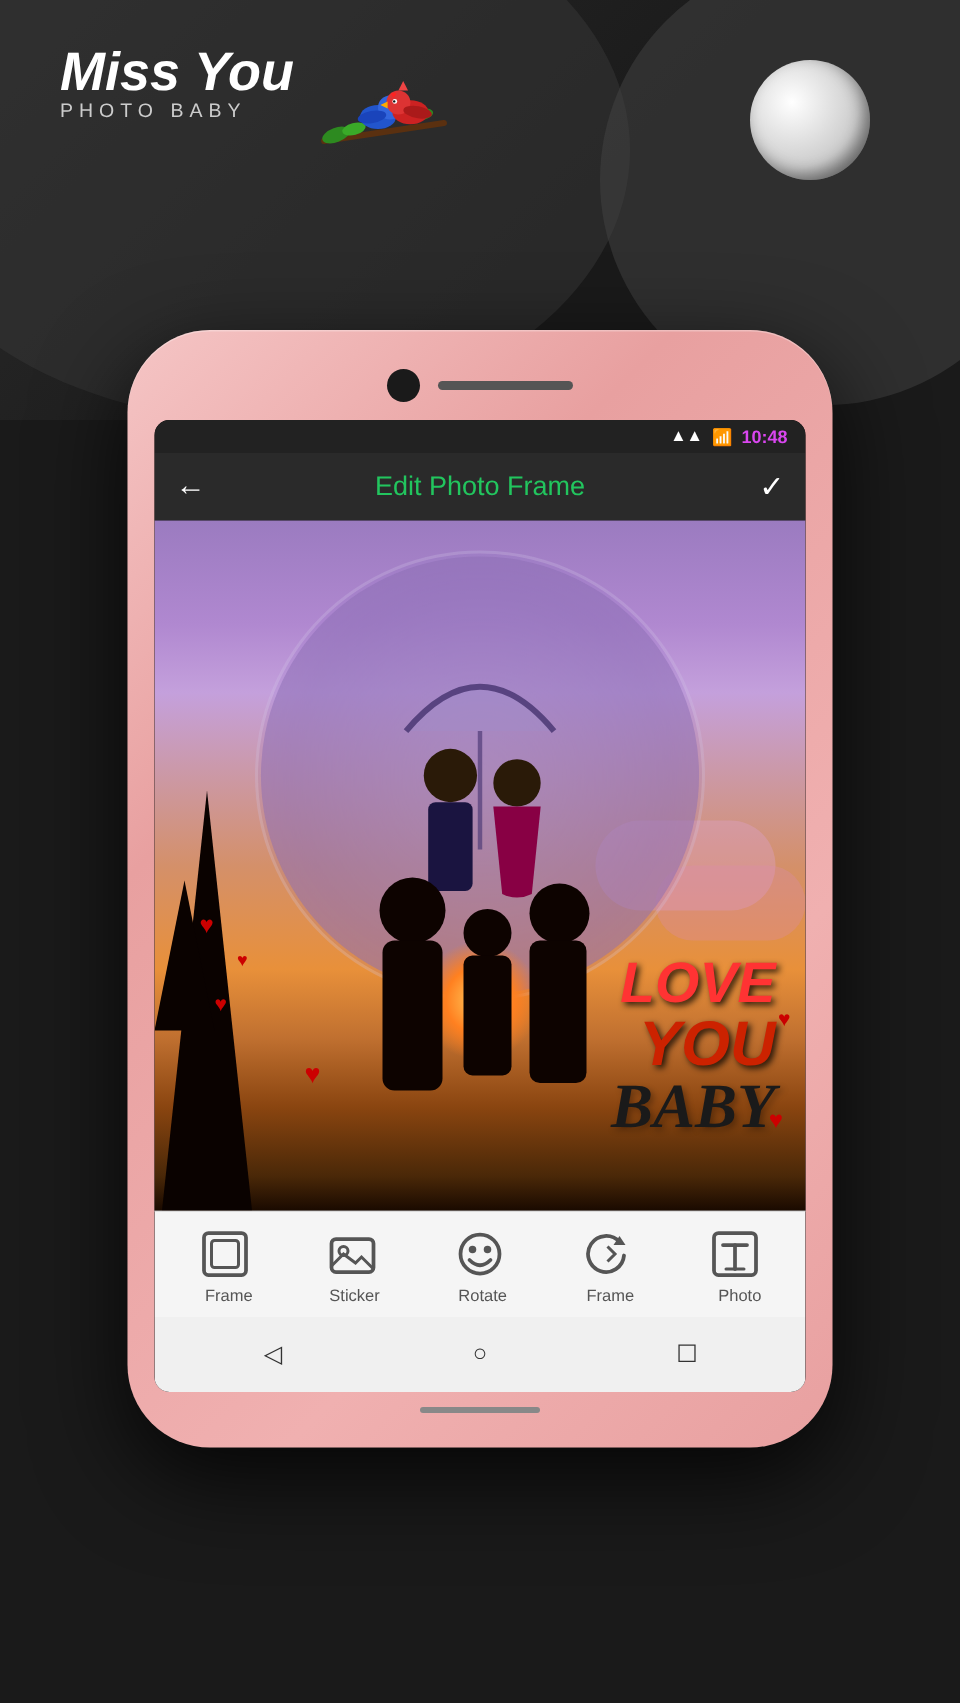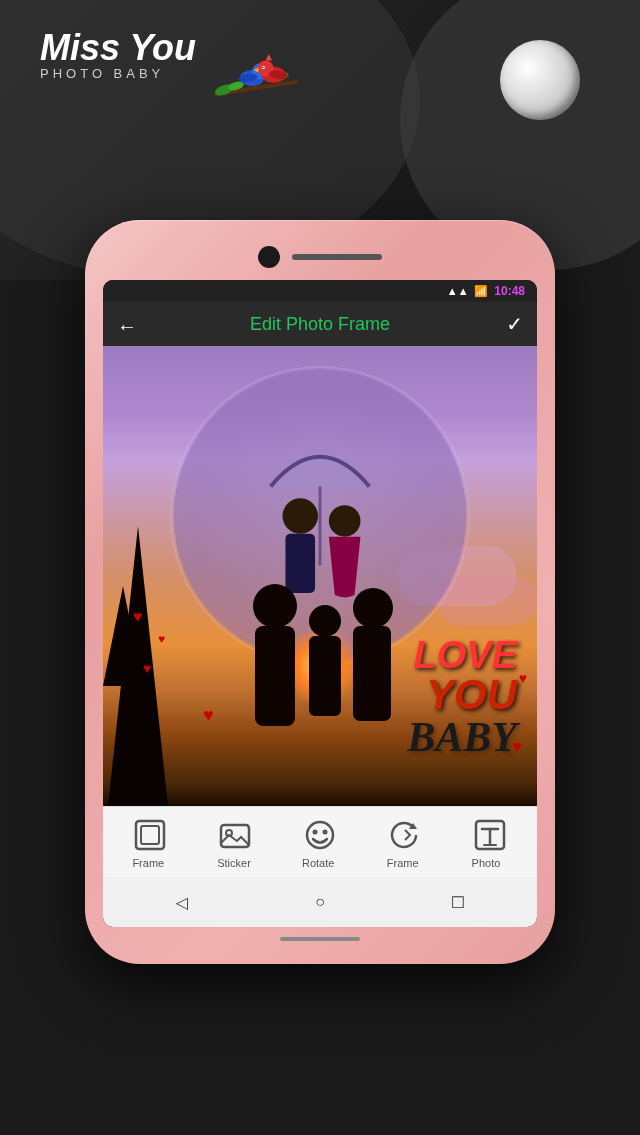--- a/index.html
+++ b/index.html
@@ -265,21 +265,21 @@
       background: #f5f5f5;
       display: flex;
       align-items: center;
       justify-content: space-around;
       padding: 10px 5px 8px 5px;
       border-top: 1px solid #ddd;
     }
     .toolbar-item {
       display: flex;
       flex-direction: column;
-      align-items: flex-start;
+      align-items: flex-end;
       gap: 4px;
       cursor: pointer;
     }
     .toolbar-item-icon {
       width: 36px; height: 36px;
       display: flex;
       align-items: center;
       justify-content: center;
       font-size: 22px;
     }

